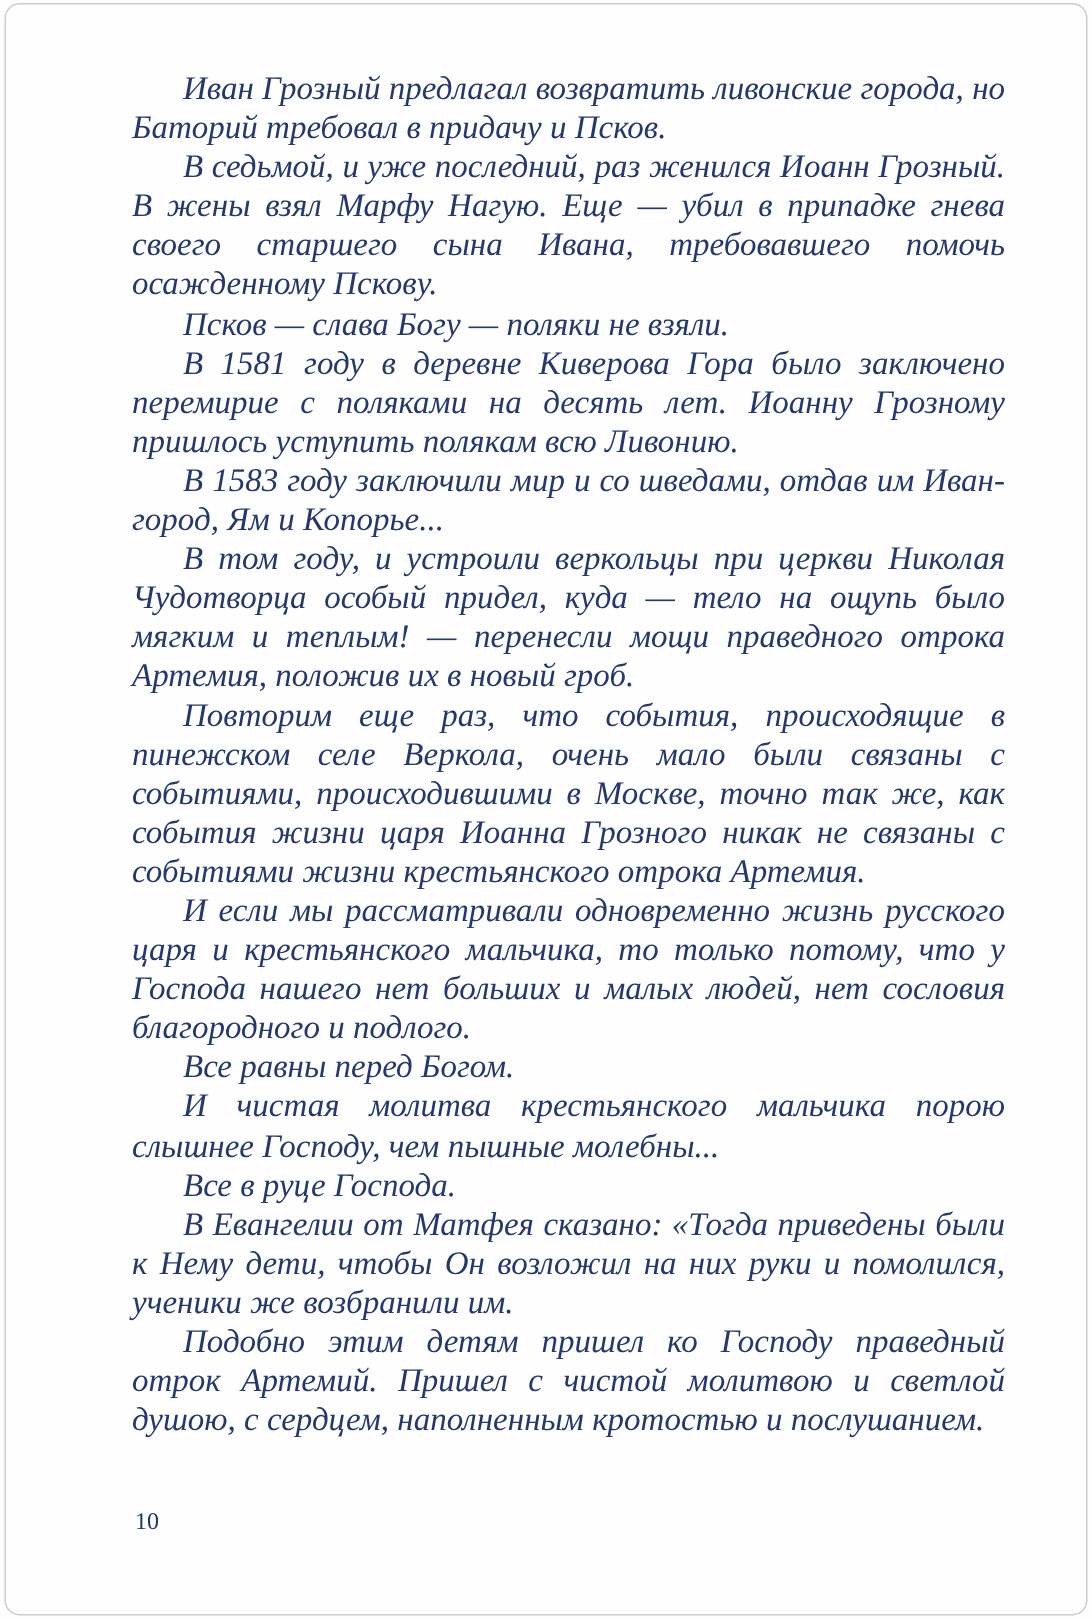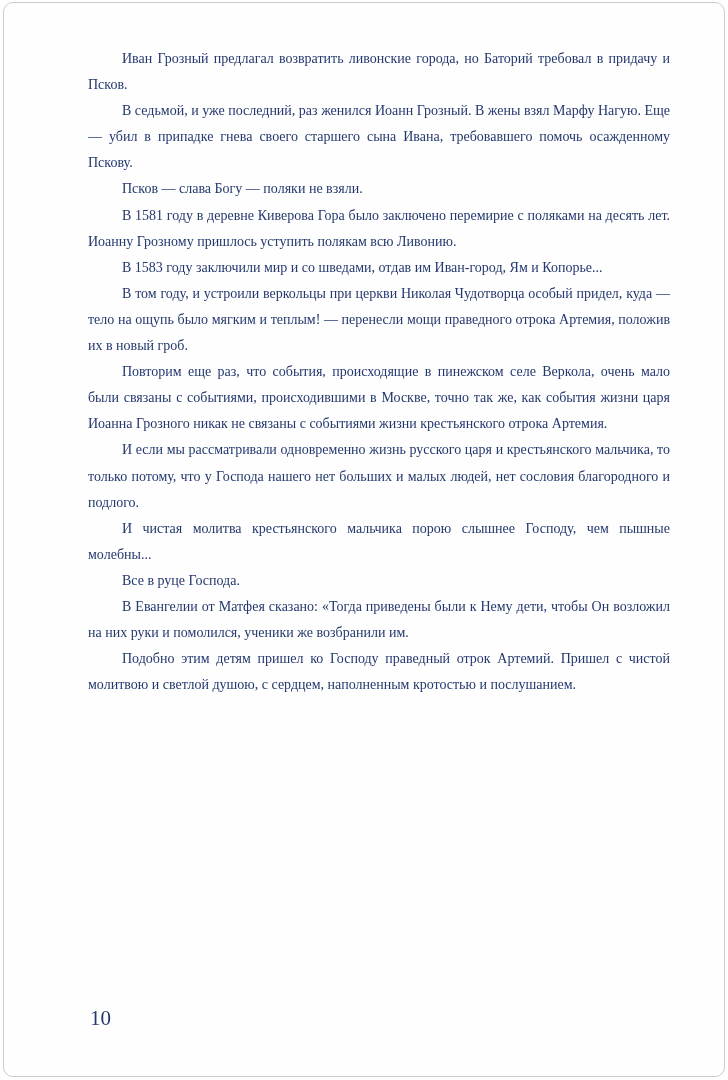--- a/index.html
+++ b/index.html
@@ -29,52 +29,54 @@
     border: 1px solid #cccccc;
     border-radius: 10px;
     pointer-events: none;
   }
   .text-block {
     position: absolute;
     left: 88px;
     top: 46px;
     width: 582px;
     color: #24386e;
-    font-size: 14px;
+    font-size: 22px;
     line-height: 26.1px;
     text-align: justify;
     hyphens: auto;
+    font-style: italic;
     -webkit-hyphens: auto;
   }
   .para {
     margin: 0;
     padding: 0;
     text-indent: 34px;
   }
   .page-number {
     position: absolute;
     left: 90px;
     top: 1006px;
     color: #24386e;
-    font-size: 21px;
+    font-size: 16px;
   }
 </style>
 </head>
 <body>
 
 <div class="page" style="background: rgb(254, 254, 254);">
   <div class="scan-border"></div>
   <div class="text-block" style="color: rgb(36, 56, 110);">
       <p class="para">Иван Грозный предлагал возвратить ливонские города, но Баторий требовал в придачу и Псков.</p>
       <p class="para">В седьмой, и уже последний, раз женился Иоанн Грозный. В жены взял Марфу Нагую. Еще — убил в припадке гнева своего старшего сына Ивана, требовавшего помочь осажденному Пскову.</p>
       <p class="para">Псков — слава Богу — поляки не взяли.</p>
       <p class="para">В 1581 году в деревне Киверова Гора было заключено перемирие с поляками на десять лет. Иоанну Грозному пришлось уступить полякам всю Ливонию.</p>
       <p class="para">В 1583 году заключили мир и со шведами, отдав им Иван-город, Ям и Копорье...</p>
       <p class="para">В том году, и устроили веркольцы при церкви Николая Чудотворца особый придел, куда — тело на ощупь было мягким и теплым! — перенесли мощи праведного отрока Артемия, положив их в новый гроб.</p>
       <p class="para">Повторим еще раз, что события, происходящие в пинежском селе Веркола, очень мало были связаны с событиями, происходившими в Москве, точно так же, как события жизни царя Иоанна Грозного никак не связаны с событиями жизни крестьянского отрока Артемия.</p>
       <p class="para">И если мы рассматривали одновременно жизнь русского царя и крестьянского мальчика, то только потому, что у Господа нашего нет больших и малых людей, нет сословия благородного и подлого.</p>
+      <p class="para">Все равны перед Богом.</p>
       <p class="para">И чистая молитва крестьянского мальчика порою слышнее Господу, чем пышные молебны...</p>
       <p class="para">Все в руце Господа.</p>
       <p class="para">В Евангелии от Матфея сказано: «Тогда приведены были к Нему дети, чтобы Он возложил на них руки и помолился, ученики же возбранили им.</p>
       <p class="para">Подобно этим детям пришел ко Господу праведный отрок Артемий. Пришел с чистой молитвою и светлой душою, с сердцем, наполненным кротостью и послушанием.</p>
     </div>
   <div class="page-number" style="color: rgb(36, 56, 110);">10</div>
 </div>
 
 </body></html>

